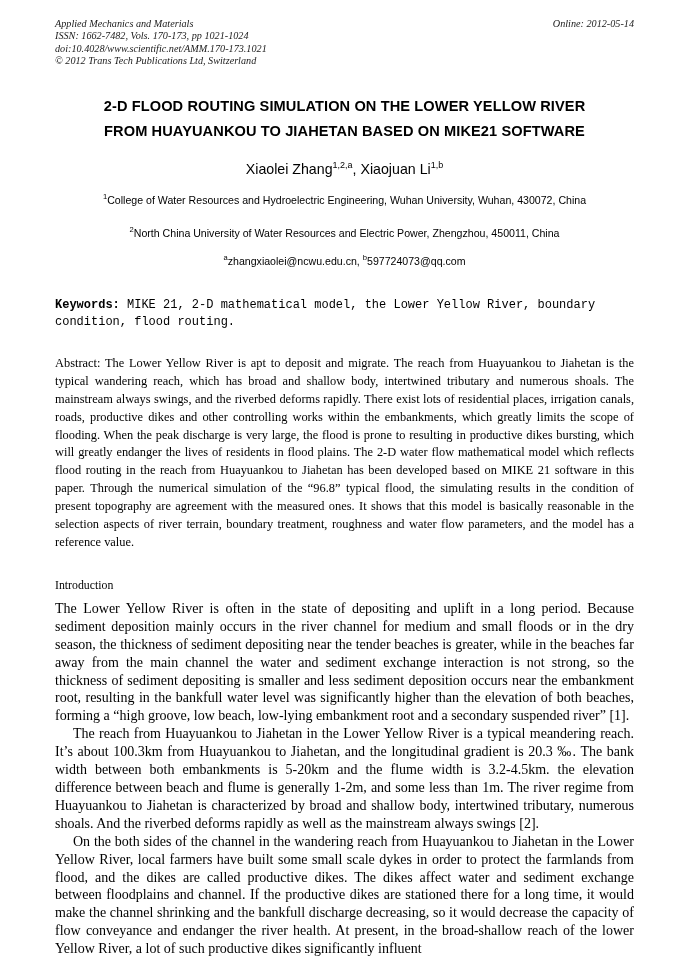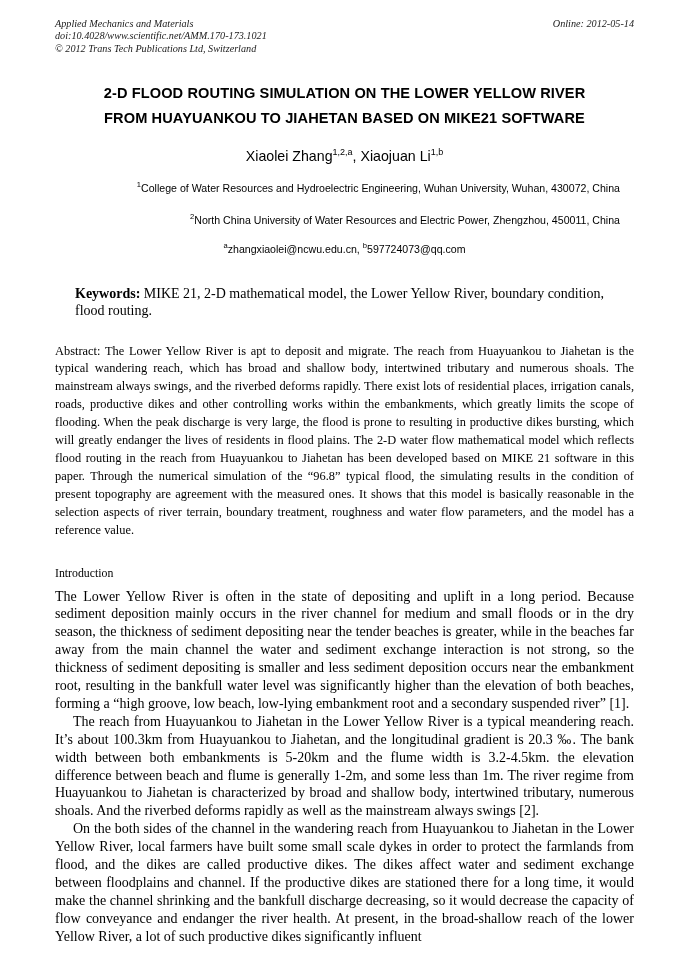--- a/index.html
+++ b/index.html
@@ -65,44 +65,43 @@
     color: #000000;
     margin-bottom: 12px;
   }
   .authors sup { font-size: 9px; vertical-align: super; }
 
   
   .affiliations {
     font-family: "Liberation Sans", "DejaVu Sans", sans-serif;
     font-size: 10.6px;
     line-height: 18px;
-    text-align: right;
+    text-align: center;
     color: #000000;
   }
   .affil {
     margin: 0 14px 12px 14px;
   }
   .affil sup, .emails sup { font-size: 7.6px; vertical-align: super; }
   .emails {
     font-family: "Liberation Sans", "DejaVu Sans", sans-serif;
     font-size: 10.6px;
     text-align: center;
     color: #000000;
     margin-bottom: 30px;
   }
 
   
   .keywords {
-    font-family: Liberation Serif, serif;
-    font-size: 14px;
+    font-family: Liberation Mono, monospace;
+    font-size: 12px;
     line-height: 17px;
     text-align: left;
     color: #000000;
     margin-bottom: 24px;
-    margin-left: 20px;
   }
   .keywords .kw-label { font-weight: bold; }
 
   
   .abstract {
     font-family: "Liberation Serif", "DejaVu Serif", serif;
     font-size: 12.4px;
     line-height: 17.9px;
     text-align: justify;
     text-justify: inter-word;
@@ -136,20 +135,21 @@
 </head>
 <body>
 
 <div class="page">
 
   <div class="journal-header">
     <div class="row-top">
       <span class="jh-line">Applied Mechanics and Materials</span>
       <span class="jh-line">Online: 2012-05-14</span>
     </div>
+    <div class="jh-line">ISSN: 1662-7482, Vols. 170-173, pp 1021-1024</div>
     <div class="jh-line">doi:10.4028/www.scientific.net/AMM.170-173.1021</div>
     <div class="jh-line">© 2012 Trans Tech Publications Ltd, Switzerland</div>
   </div>
 
   <h1 class="title-block">
     <span class="title-line">2-D FLOOD ROUTING SIMULATION ON THE LOWER YELLOW RIVER</span>
     <span class="title-line">FROM HUAYUANKOU TO JIAHETAN BASED ON MIKE21 SOFTWARE</span>
   </h1>
 
   <div class="authors">

